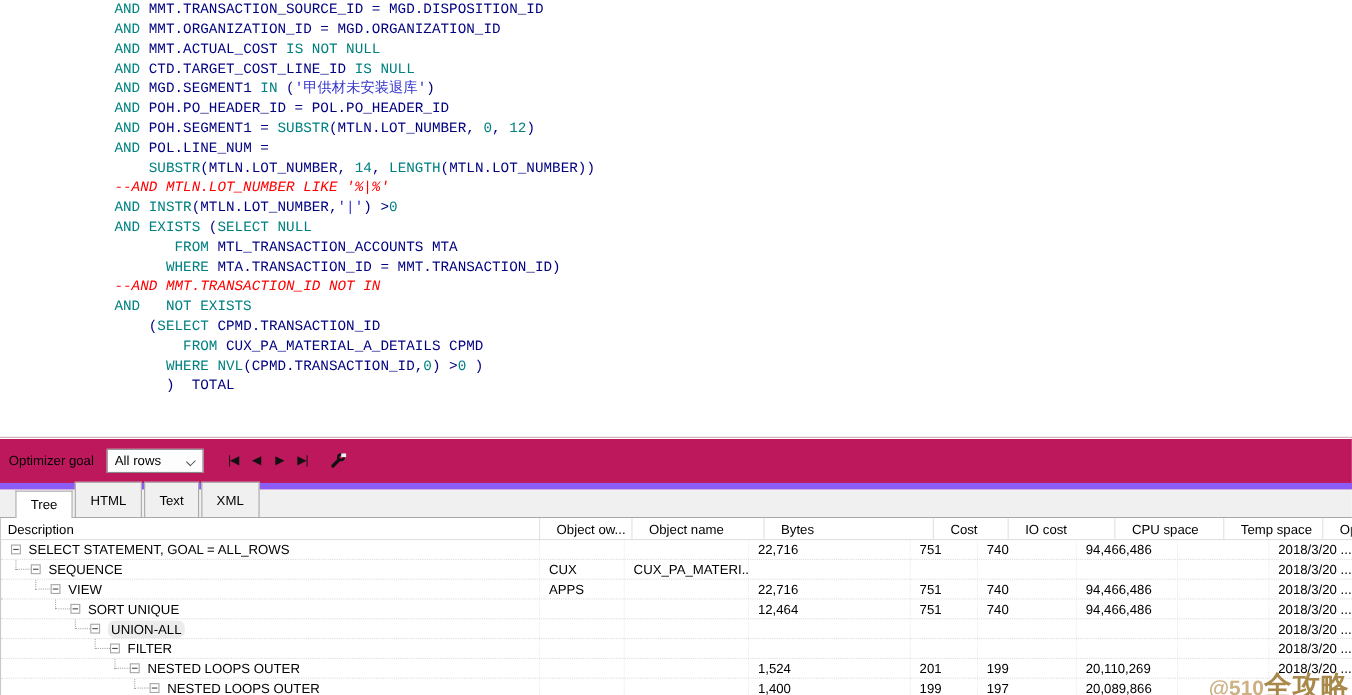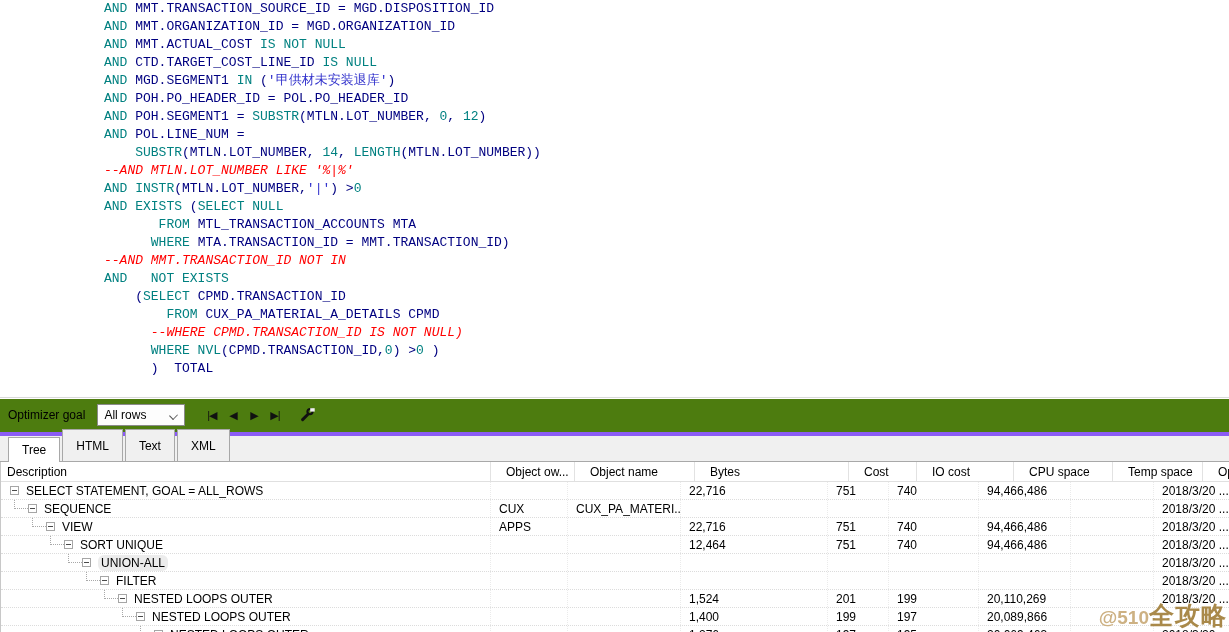--- a/index.html
+++ b/index.html
@@ -10,38 +10,38 @@
   .sql-area { position:relative; width:1229px; height:397px; background:#ffffff; padding-top:0; }
   .sline { height:18px; line-height:18px; white-space:pre; padding-left:104px;
            font-family:"Liberation Mono","DejaVu Sans Mono",monospace; font-size:13px; }
   .tok-k { color:#008080; }
   .tok-i { color:#000080; }
   .tok-s { color:#3333cc; }
   .tok-n { color:#008080; }
   .tok-c { color:#ff0000; font-style:italic; }
 
   
-  .toolbar { width:1229px; height:39px; background:#4d7c0f;
-             border-top:1px solid #d9d9d9; border-bottom:4px solid #8b5cf6;
+  .toolbar { width:1229px; height:48px; background:#be185d;
+             border-top:1px solid #d9d9d9; border-bottom:6px solid #8b5cf6;
              box-shadow:inset 0 1px 0 #ffffff;
              display:flex; align-items:center; padding-left:8px; font-size:12px; color:#000; }
   .opt-label { margin-right:12px; }
   .combo { width:88px; height:22px; background:#fdfdfd; border:1px solid #8a8a8a;
            display:flex; align-items:center; padding-left:6px; position:relative; }
   .combo .caret { position:absolute; right:7px; top:7px; width:7px; height:7px;
                   border-left:1px solid #505050; border-bottom:1px solid #505050;
                   transform:rotate(-45deg) scale(1,.8); }
   .navgrp { display:flex; margin-left:16px; }
   .navbtn { width:21px; height:20px; display:flex; align-items:center; justify-content:center;
             font-size:11px; color:#111; cursor:default; letter-spacing:-1px; }
   .wrench { margin-left:12px; width:20px; height:20px; display:flex; align-items:center; justify-content:center; }
 
   
   .tabbar { width:1229px; height:26px; background:#f0f0f0; display:flex; align-items:flex-end;
-            padding-left:8px; border-bottom:1px solid #a8a8a8; }
+            padding-left:14px; border-bottom:1px solid #a8a8a8; }
   .tab { height:32px; padding:0 13px; font-size:12px; color:#000; background:#f0f0f0;
          border:1px solid #a8a8a8; border-bottom:none; display:flex; align-items:center;
          margin-right:2px; }
   .tab.active { height:25px; background:#ffffff; margin-bottom:-1px; z-index:2; position:relative; }
 
   
   .plan-panel { position:relative; width:1229px; height:173px; background:#ffffff;
                 overflow:hidden; border-left:1px solid #c8c8c8; }
   .phead { display:flex; height:20px; border-bottom:1px solid #e0e0e0; background:#ffffff;gap:7px; }
   .hcell { font-size:12px; color:#000; display:flex; align-items:center; padding-left:8px;
@@ -82,21 +82,20 @@
     <div class="sline"><span class="tok-i">    </span><span class="tok-k">SUBSTR</span><span class="tok-i">(MTLN.LOT_NUMBER, </span><span class="tok-n">14</span><span class="tok-i">, </span><span class="tok-k">LENGTH</span><span class="tok-i">(MTLN.LOT_NUMBER))</span></div>
     <div class="sline"><span class="tok-c">--AND MTLN.LOT_NUMBER LIKE '%|%'</span></div>
     <div class="sline"><span class="tok-k">AND INSTR</span><span class="tok-i">(MTLN.LOT_NUMBER,</span><span class="tok-s">'|'</span><span class="tok-i">) &gt;</span><span class="tok-n">0</span></div>
     <div class="sline"><span class="tok-k">AND EXISTS </span><span class="tok-i">(</span><span class="tok-k">SELECT NULL</span></div>
     <div class="sline"><span class="tok-i">       </span><span class="tok-k">FROM </span><span class="tok-i">MTL_TRANSACTION_ACCOUNTS MTA</span></div>
     <div class="sline"><span class="tok-i">      </span><span class="tok-k">WHERE </span><span class="tok-i">MTA.TRANSACTION_ID = MMT.TRANSACTION_ID)</span></div>
     <div class="sline"><span class="tok-c">--AND MMT.TRANSACTION_ID NOT IN</span></div>
     <div class="sline"><span class="tok-k">AND   NOT EXISTS</span></div>
     <div class="sline"><span class="tok-i">    (</span><span class="tok-k">SELECT </span><span class="tok-i">CPMD.TRANSACTION_ID</span></div>
     <div class="sline"><span class="tok-i">        </span><span class="tok-k">FROM </span><span class="tok-i">CUX_PA_MATERIAL_A_DETAILS CPMD</span></div>
-    <div class="sline"><span class="tok-c">      --WHERE CPMD.TRANSACTION_ID IS NOT NULL)</span></div>
     <div class="sline"><span class="tok-i">      </span><span class="tok-k">WHERE NVL</span><span class="tok-i">(CPMD.TRANSACTION_ID,</span><span class="tok-n">0</span><span class="tok-i">) &gt;</span><span class="tok-n">0</span><span class="tok-i"> )</span></div>
     <div class="sline"><span class="tok-i">      )  TOTAL</span></div>
   </div>
 
 <div class="toolbar">
   <span class="opt-label">Optimizer goal</span>
   <div class="combo">
     <span>All rows</span>
     <span class="caret"></span>
   </div>

